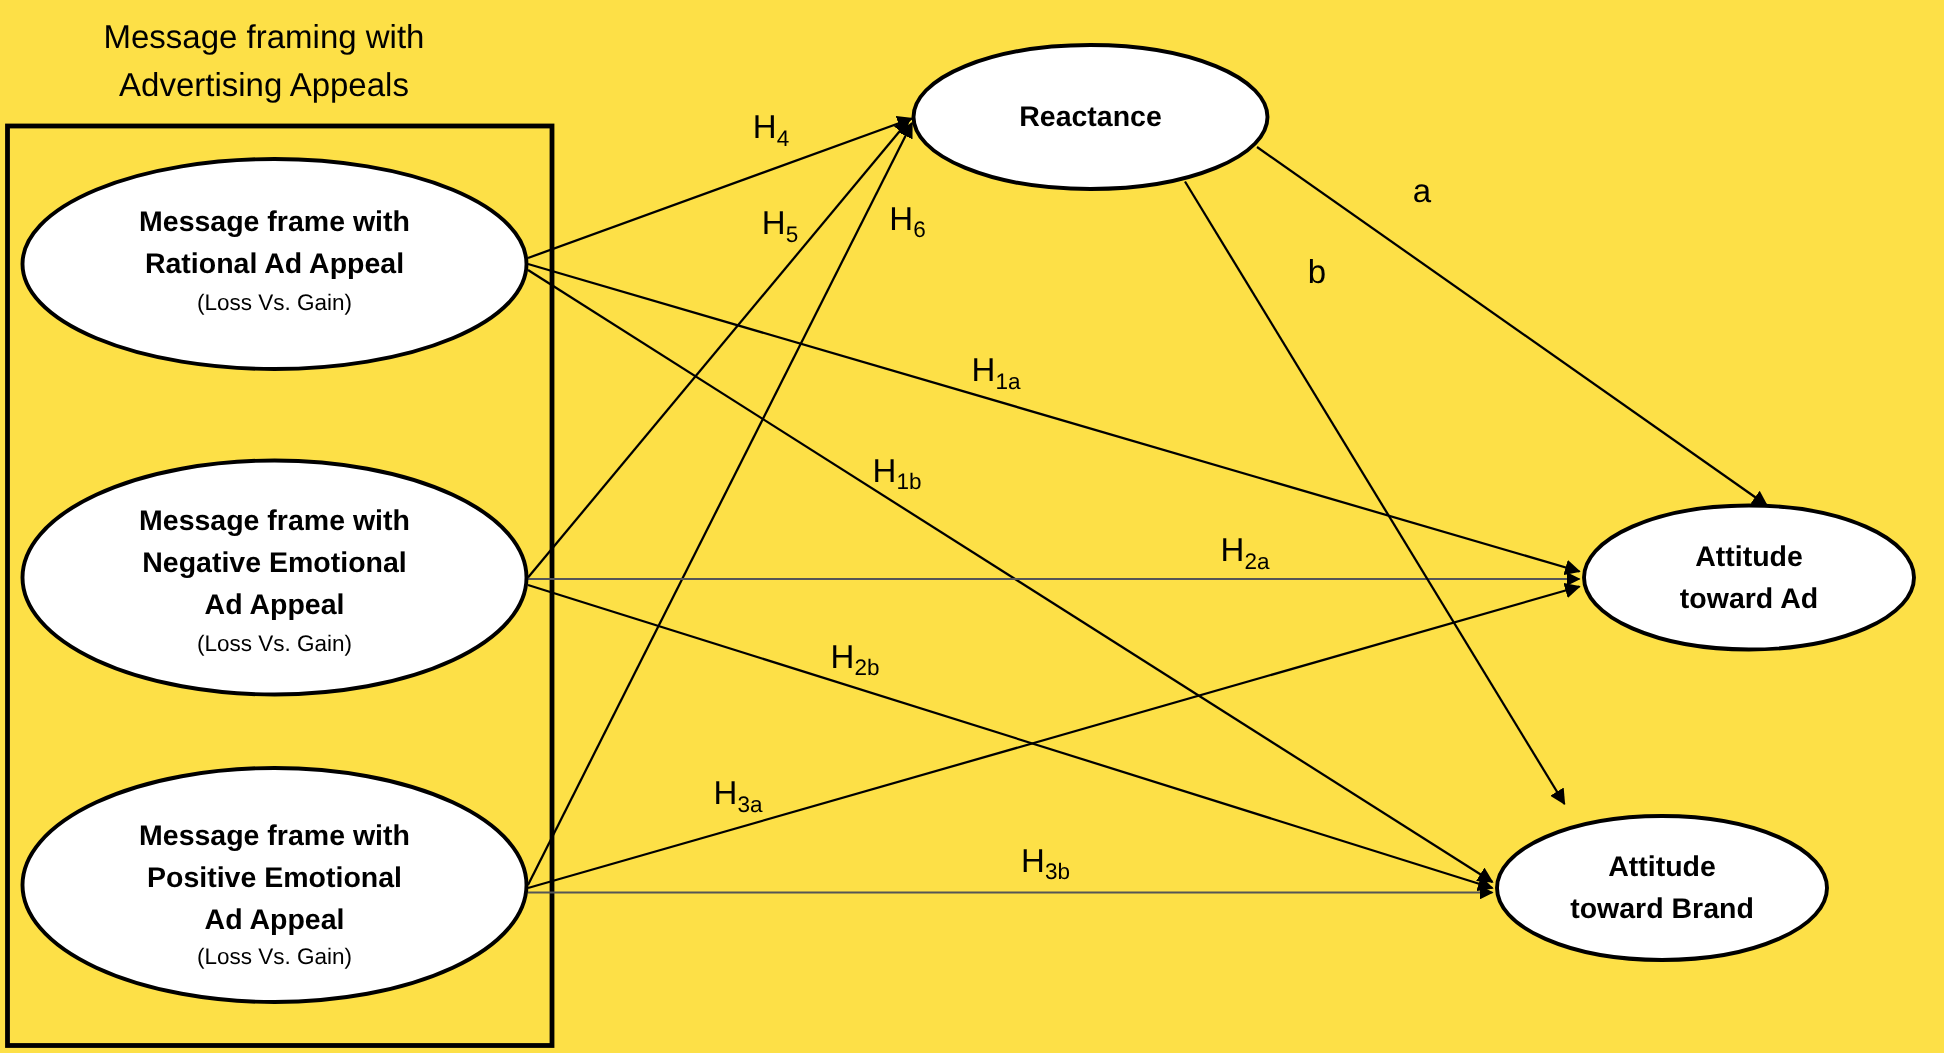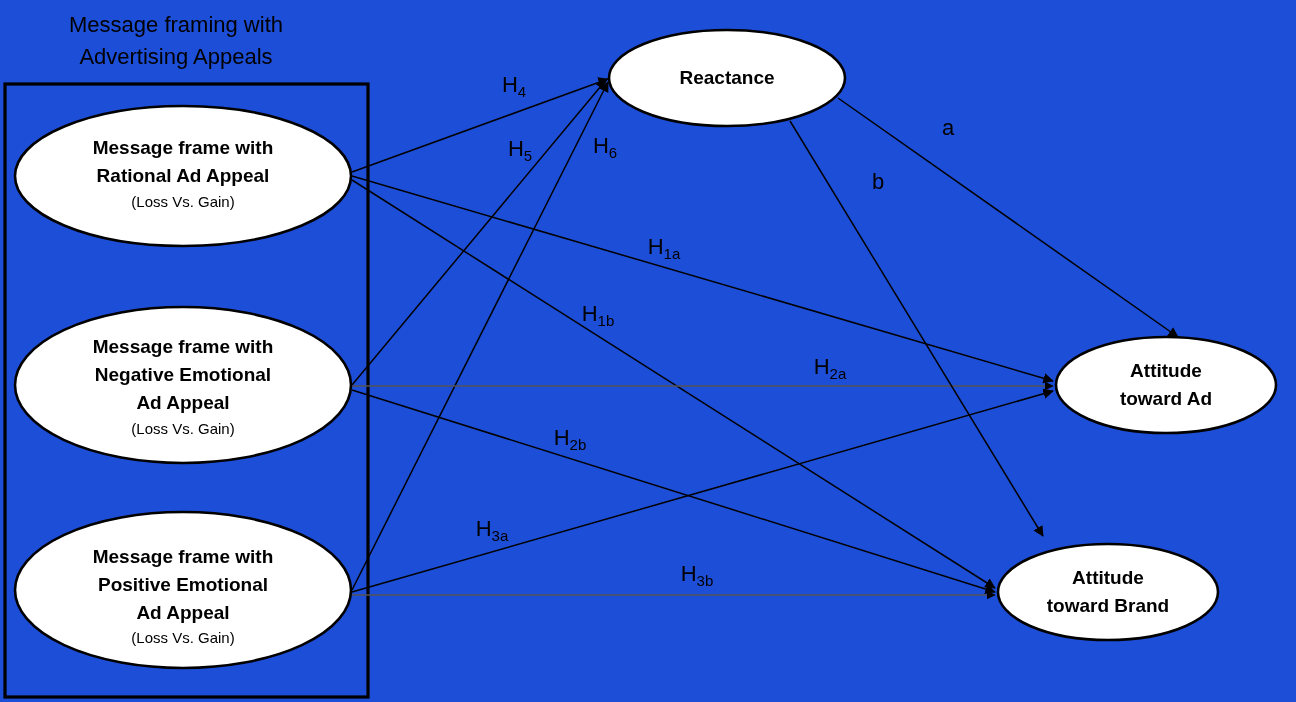--- a/index.html
+++ b/index.html
@@ -10,21 +10,21 @@
   body {
     width: 1296px;
     height: 702px;
     font-family: "Liberation Sans", sans-serif;
     overflow: hidden;
   }
   #diagram-root {
     position: relative;
     width: 1296px;
     height: 702px;
-    background: #1d4ed8;
+    background: #fde047;
   }
   svg#model-svg {
     position: absolute;
     top: 0;
     left: 0;
     width: 1296px;
     height: 702px;
   }
   .node-ellipse {
     fill: #ffffff;

